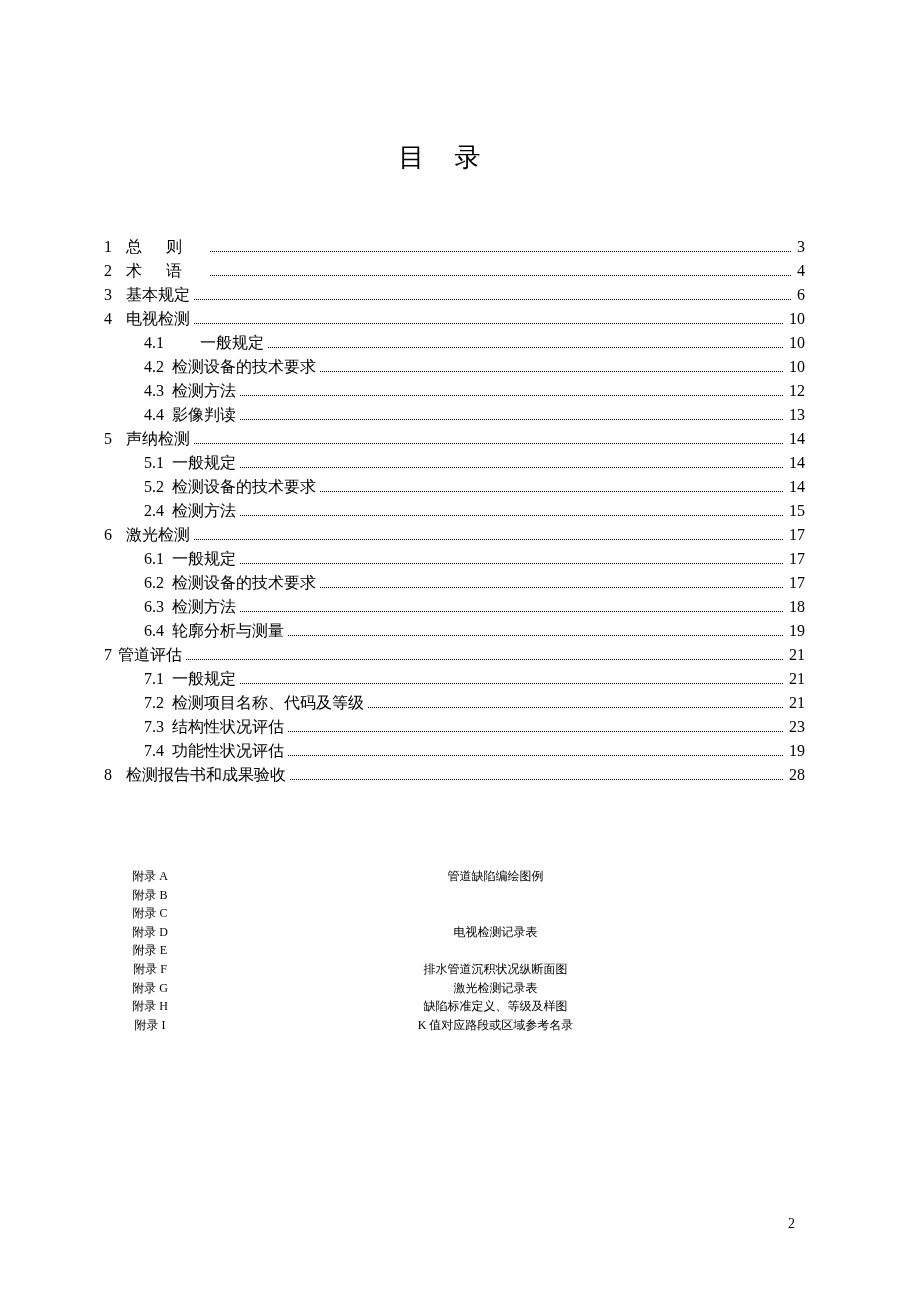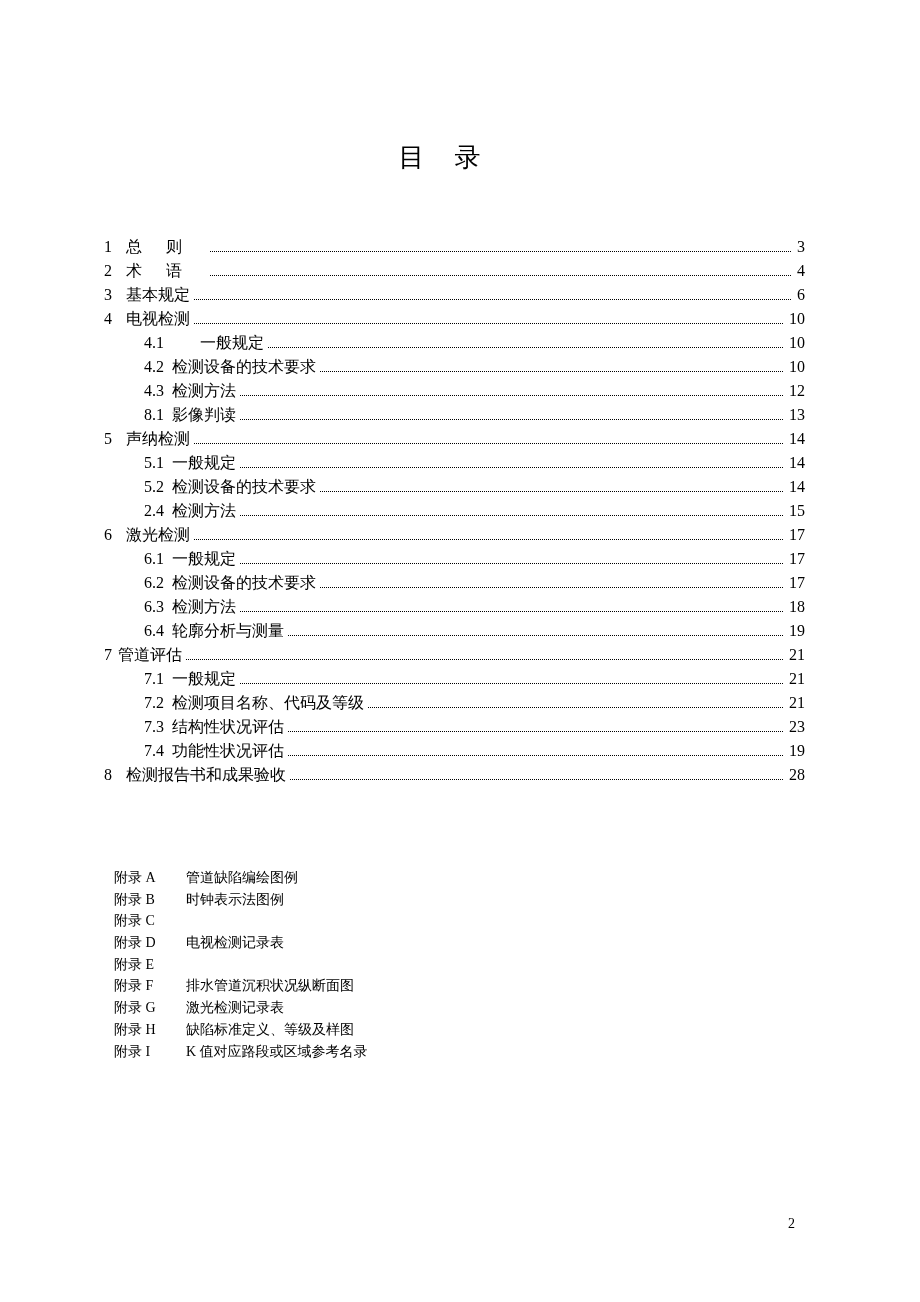--- a/index.html
+++ b/index.html
@@ -67,21 +67,22 @@
     .toc-page {
       padding-left: 2px;
     }
     .appendix {
       margin-top: 80px;
       padding-left: 10px;
     }
     .appendix-row {
       display: flex;
       line-height: 1.55;
-      font-size: 14px;
+      font-size: 12px;
+      text-align: center;
     }
     .appendix-label {
       width: 72px;
     }
     .appendix-title {
       flex: 1;
     }
     .page-number {
       position: absolute;
       right: 125px;
@@ -134,21 +135,21 @@
         <span class="dots"></span>
         <span class="toc-page">10</span>
       </div>
       <div class="toc-row level-2">
         <span class="toc-num">4.3</span>
         <span class="toc-label">检测方法</span>
         <span class="dots"></span>
         <span class="toc-page">12</span>
       </div>
       <div class="toc-row level-2">
-        <span class="toc-num">8.1</span>
+        <span class="toc-num">4.4</span>
         <span class="toc-label">影像判读</span>
         <span class="dots"></span>
         <span class="toc-page">13</span>
       </div>
       <div class="toc-row level-1">
         <span class="toc-num">5</span>
         <span class="toc-label">声纳检测</span>
         <span class="dots"></span>
         <span class="toc-page">14</span>
       </div>
@@ -238,21 +239,20 @@
       </div>
     </div>
 
   <div class="appendix" id="appendix-container">
       <div class="appendix-row">
         <span class="appendix-label">附录 A</span>
         <span class="appendix-title">管道缺陷编绘图例</span>
       </div>
       <div class="appendix-row">
         <span class="appendix-label">附录 B</span>
-        <span class="appendix-title">时钟表示法图例</span>
       </div>
       <div class="appendix-row">
         <span class="appendix-label">附录 C</span>
       </div>
       <div class="appendix-row">
         <span class="appendix-label">附录 D</span>
         <span class="appendix-title">电视检测记录表</span>
       </div>
       <div class="appendix-row">
         <span class="appendix-label">附录 E</span>

